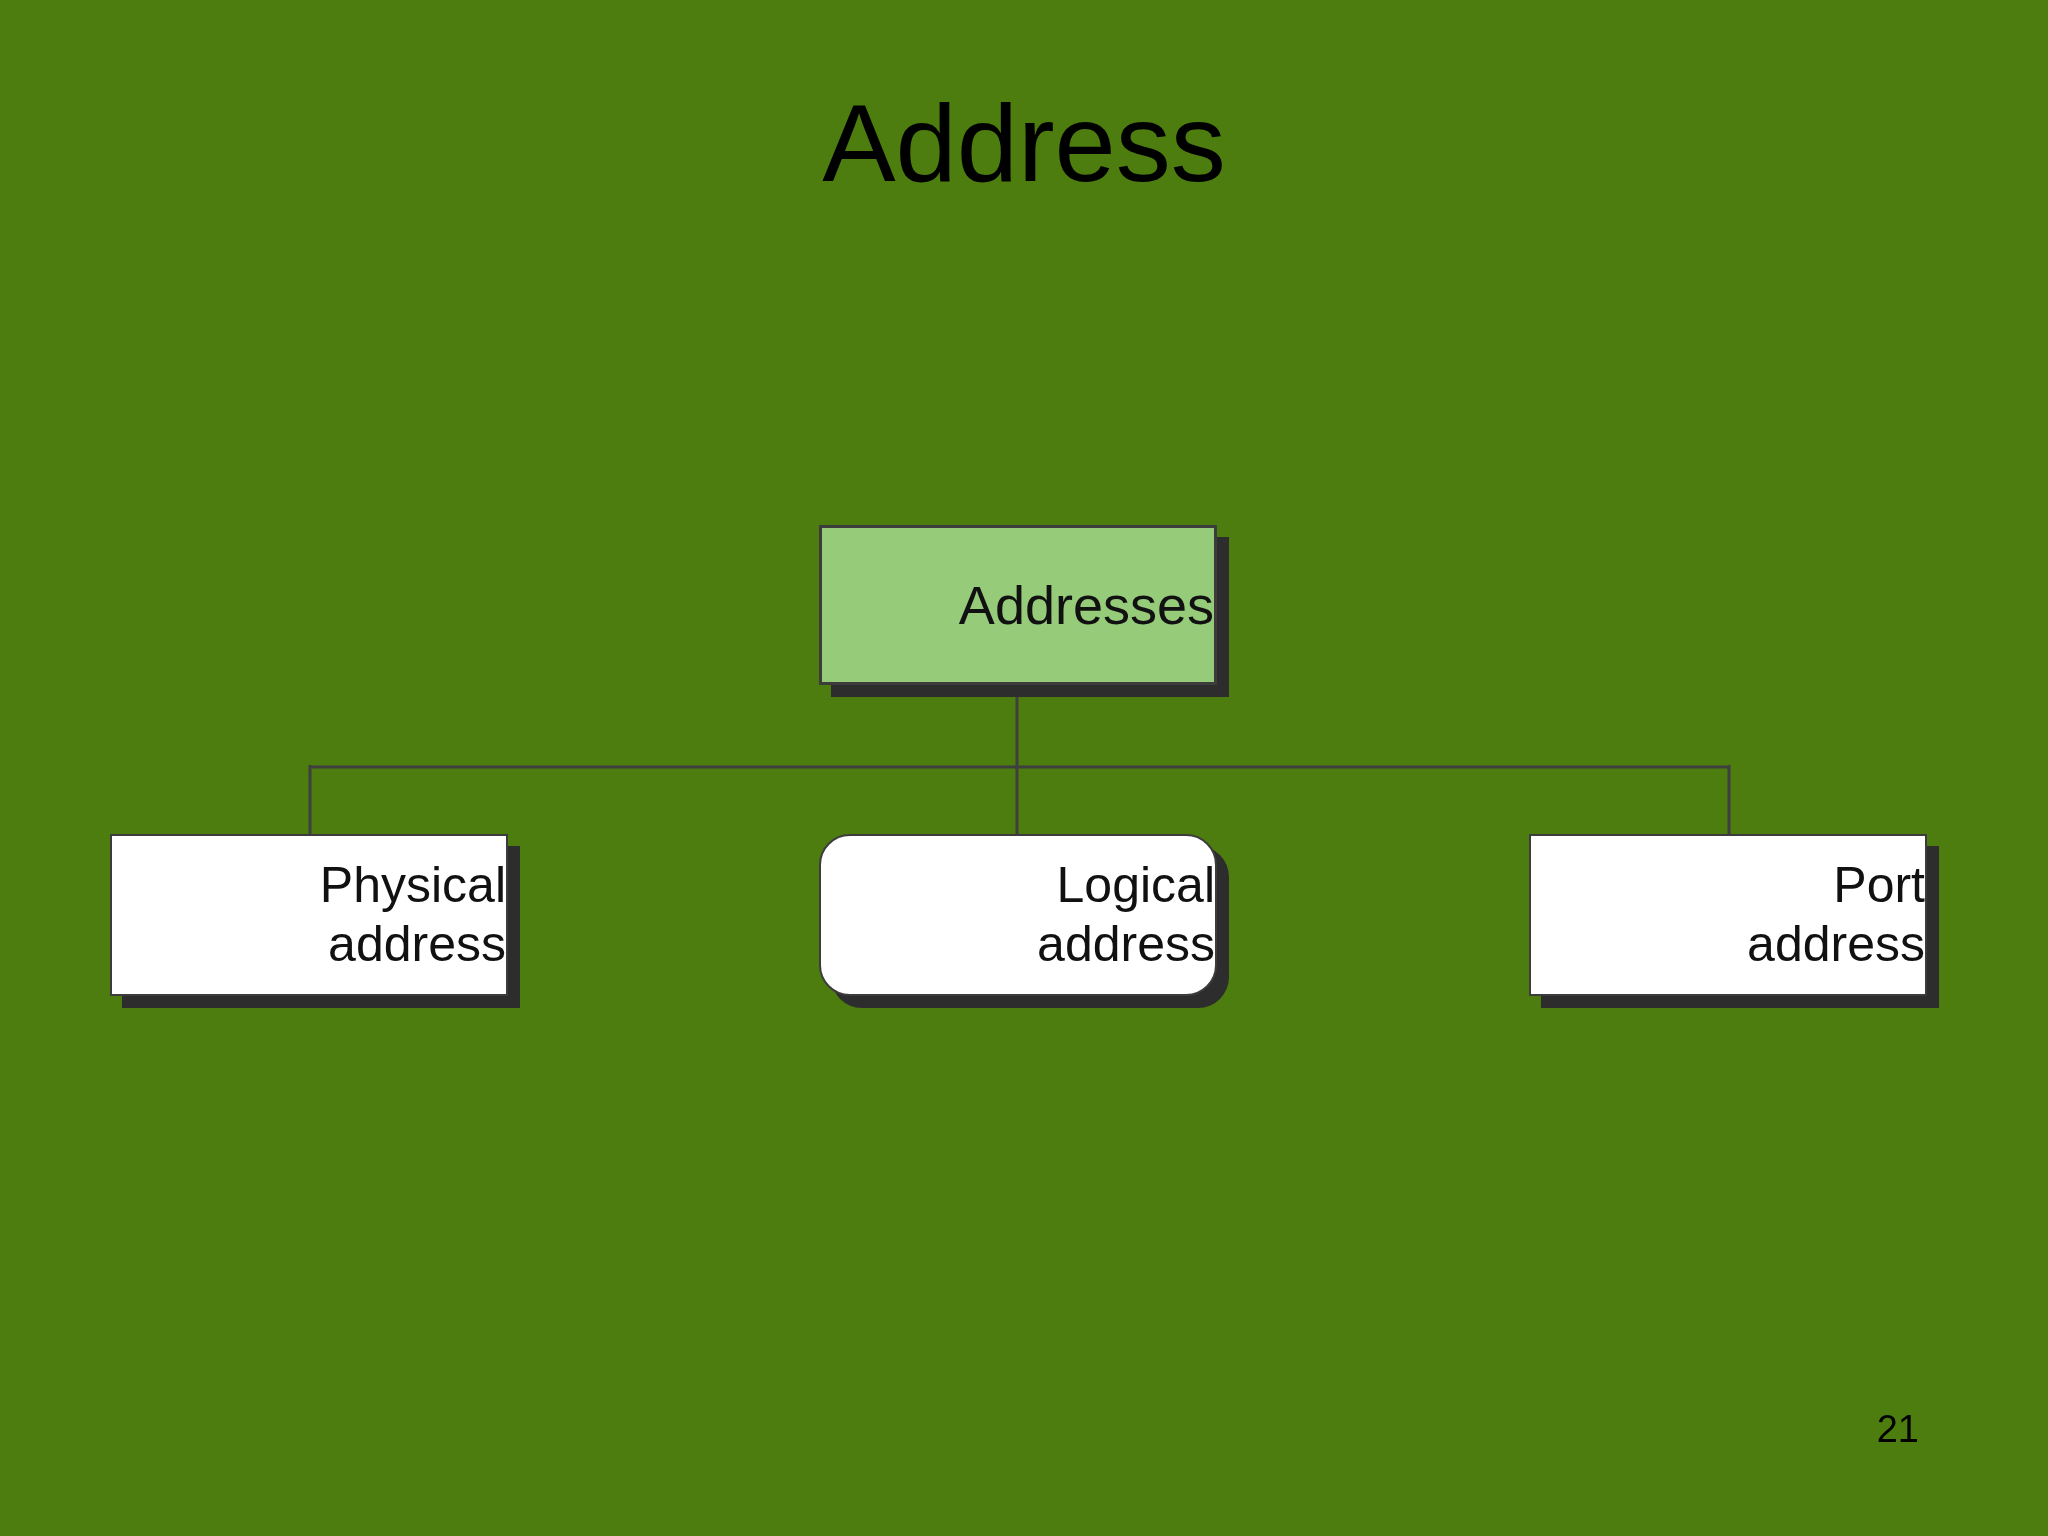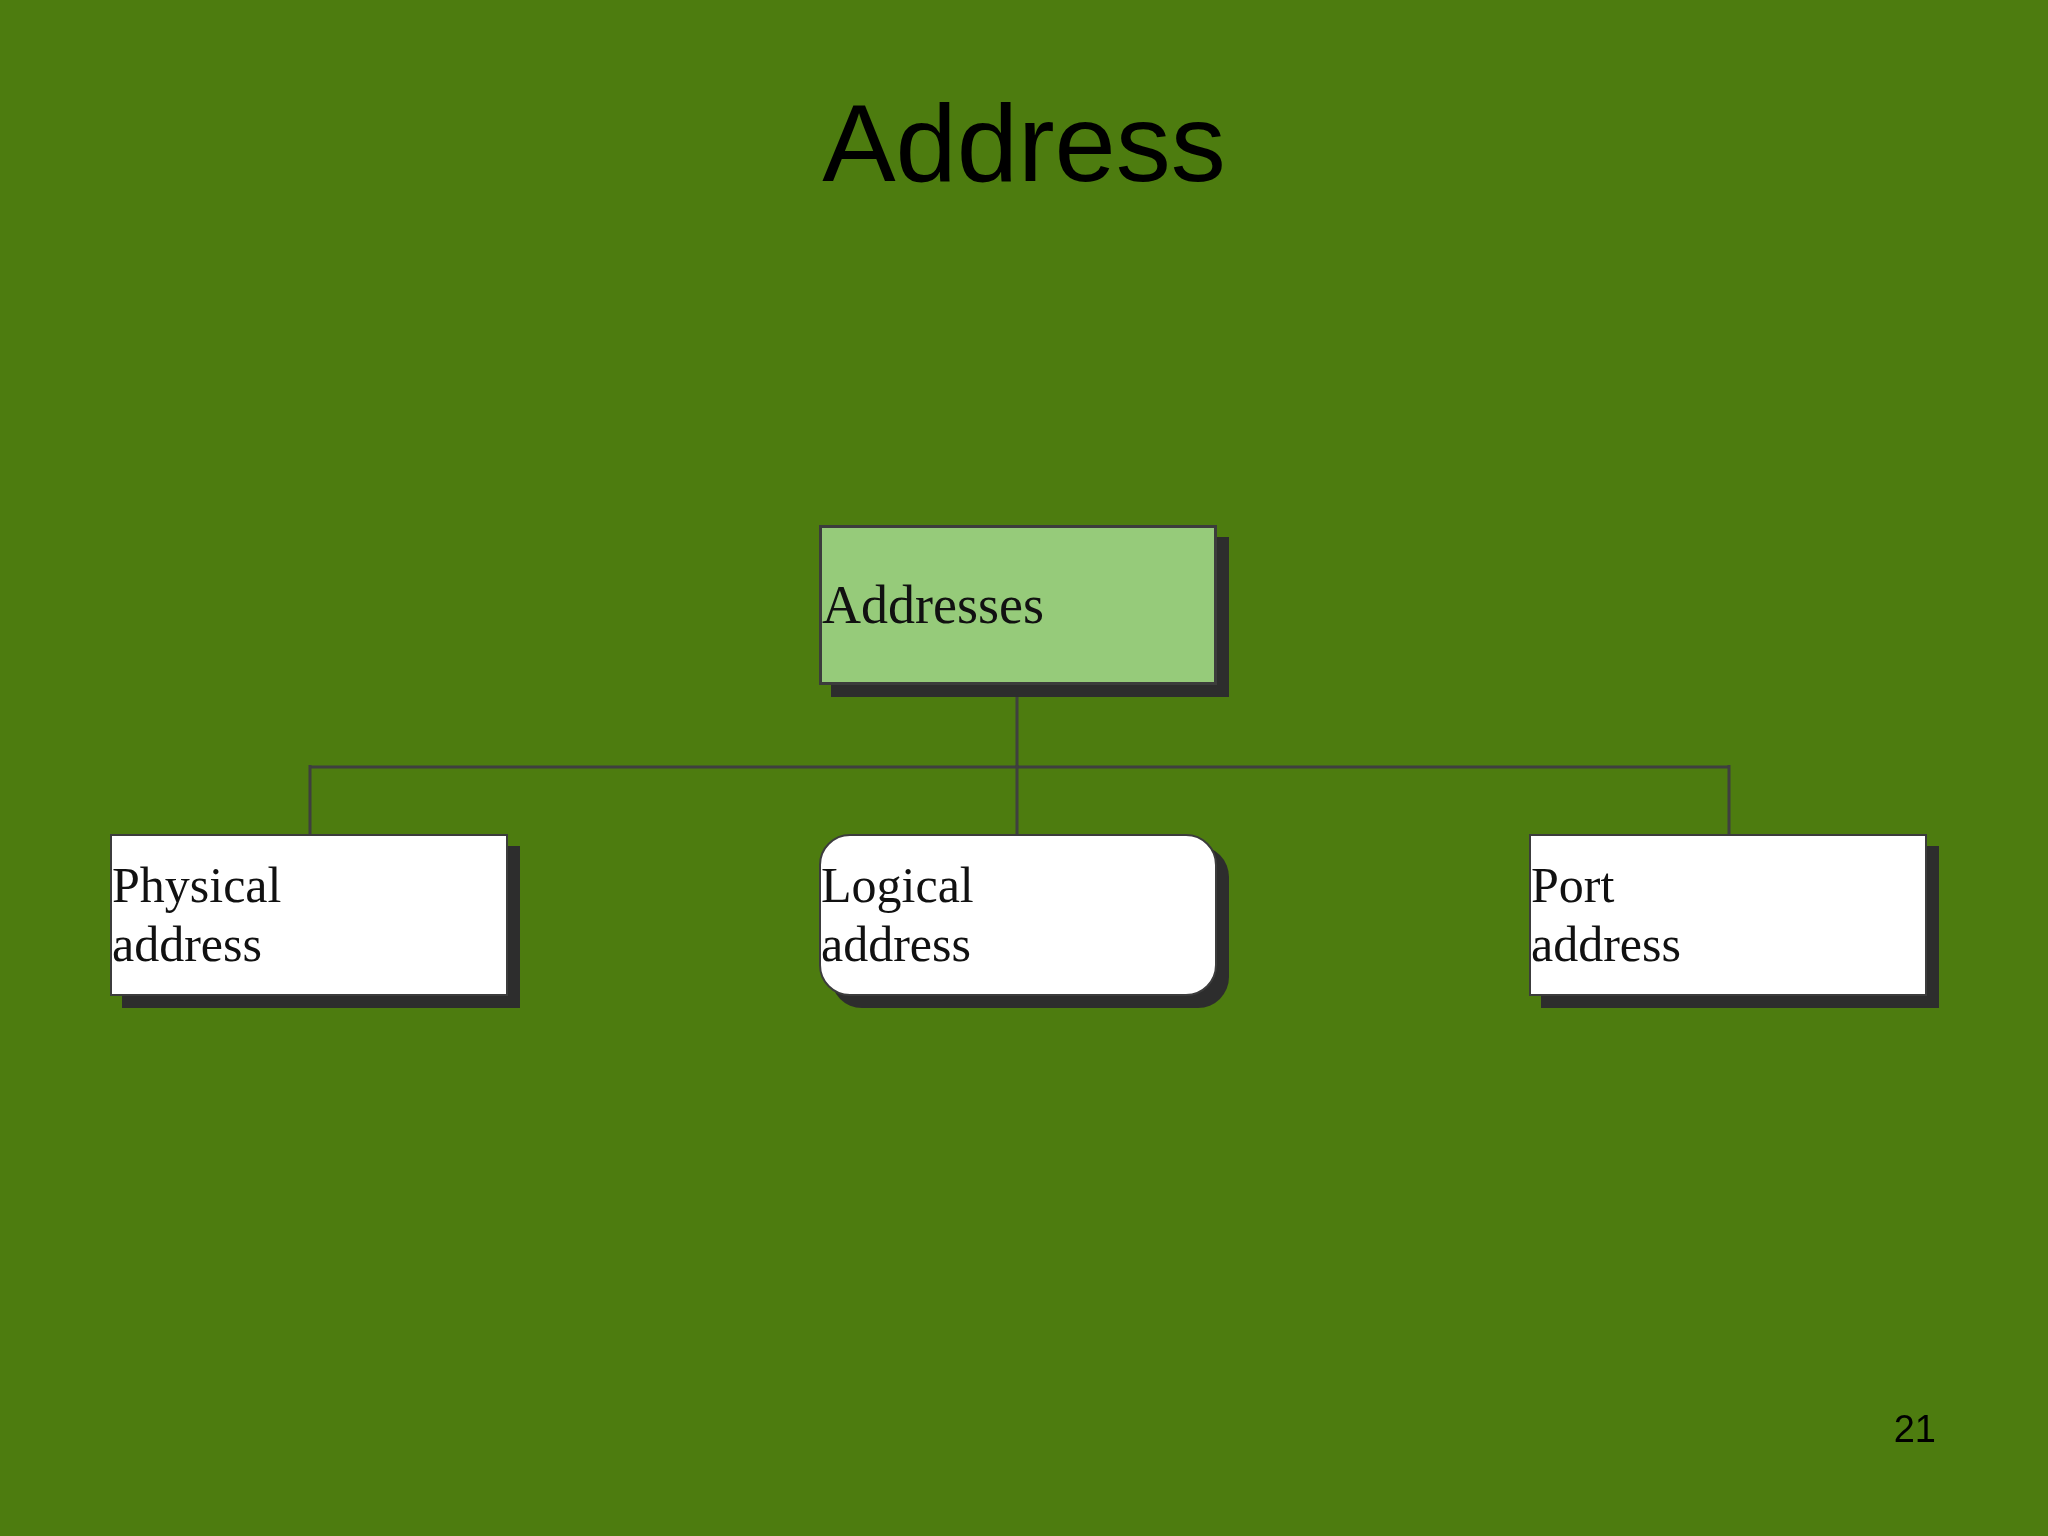--- a/index.html
+++ b/index.html
@@ -45,26 +45,26 @@
     pointer-events: none;
   }
   .connectors line {
     stroke: var(--connector);
     stroke-width: 3;
   }
   .node {
     position: absolute;
     display: flex;
     flex-direction: column;
-    align-items: flex-start;
+    align-items: flex-end;
     justify-content: center;
     background: var(--box-fill);
     border: 2px solid var(--box-border);
     box-shadow: 12px 12px 0 0 var(--box-shadow);
-    font-family: Liberation Serif, serif;
+    font-family: Liberation Sans, sans-serif;
     color: var(--text);
     text-align: center;
   }
   .node-root {
     left: 819px;
     top: 525px;
     width: 398px;
     height: 160px;
     background: var(--root-fill);
     border-width: 3px;
@@ -76,21 +76,21 @@
     height: 162px;
     font-size: 50px;
     line-height: 1.18;
   }
   .node-child-0 { left: 110px; }
   .node-child-1 { left: 819px; border-radius: 31px; }
   .node-child-2 { left: 1529px; }
   .page-number {
     position: absolute;
     top: 1408px;
-    right: 112px;
+    right: 129px;
     font-size: 38px;
     color: #000000;
   }
 </style>
 </head>
 <body>
 
 <div class="slide">
 
   <div class="slide-title">Address</div>

